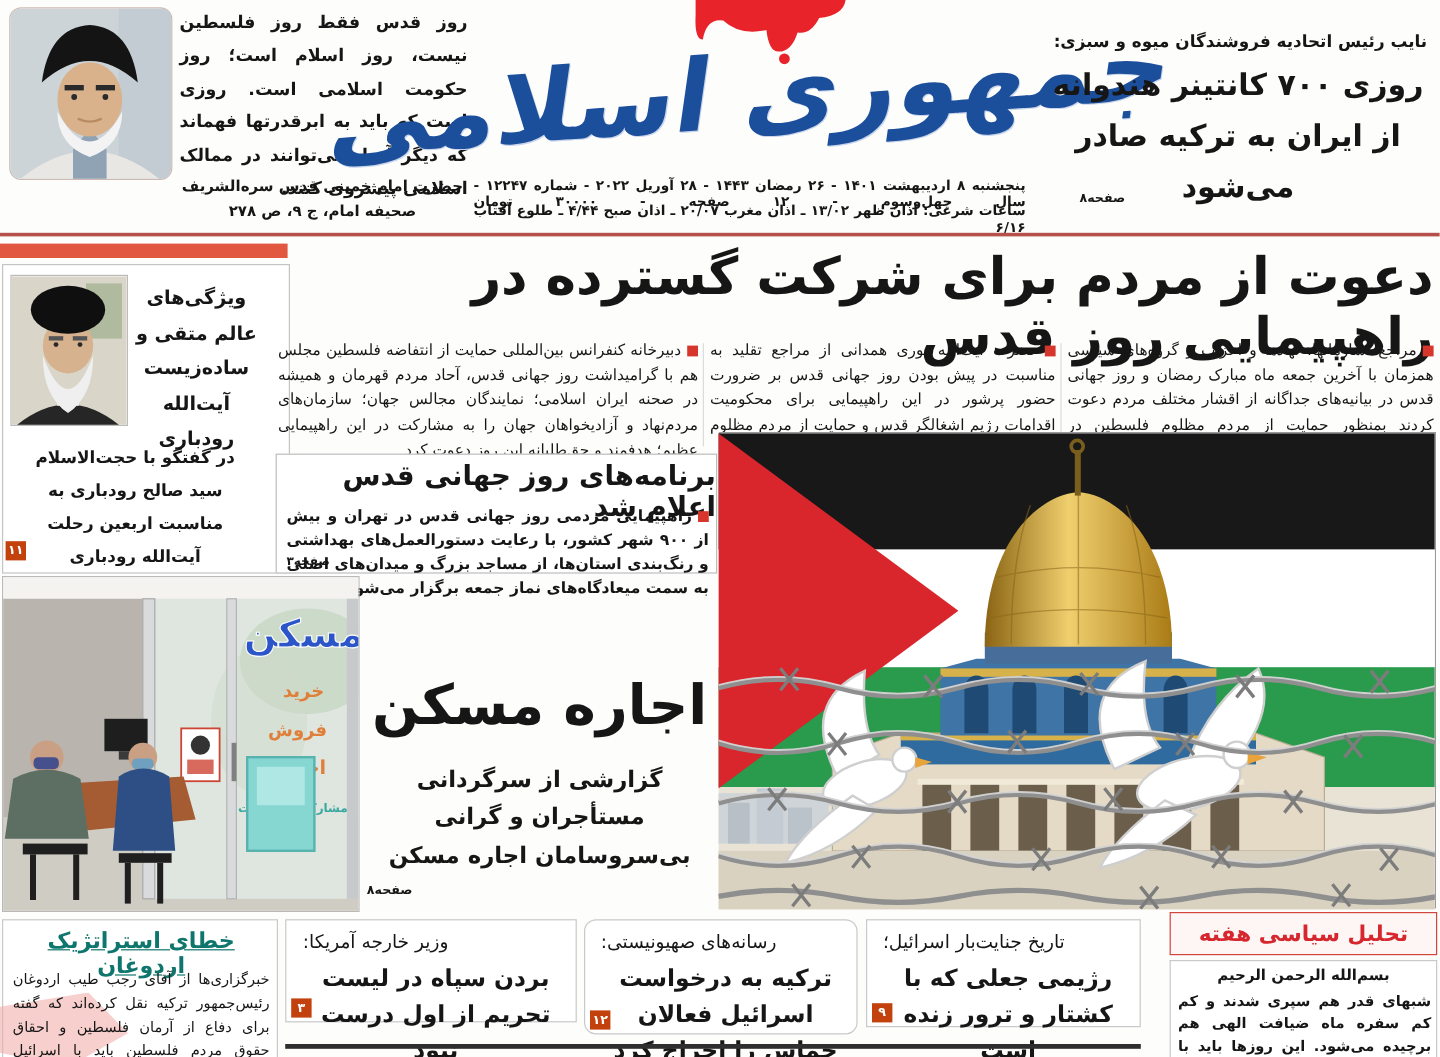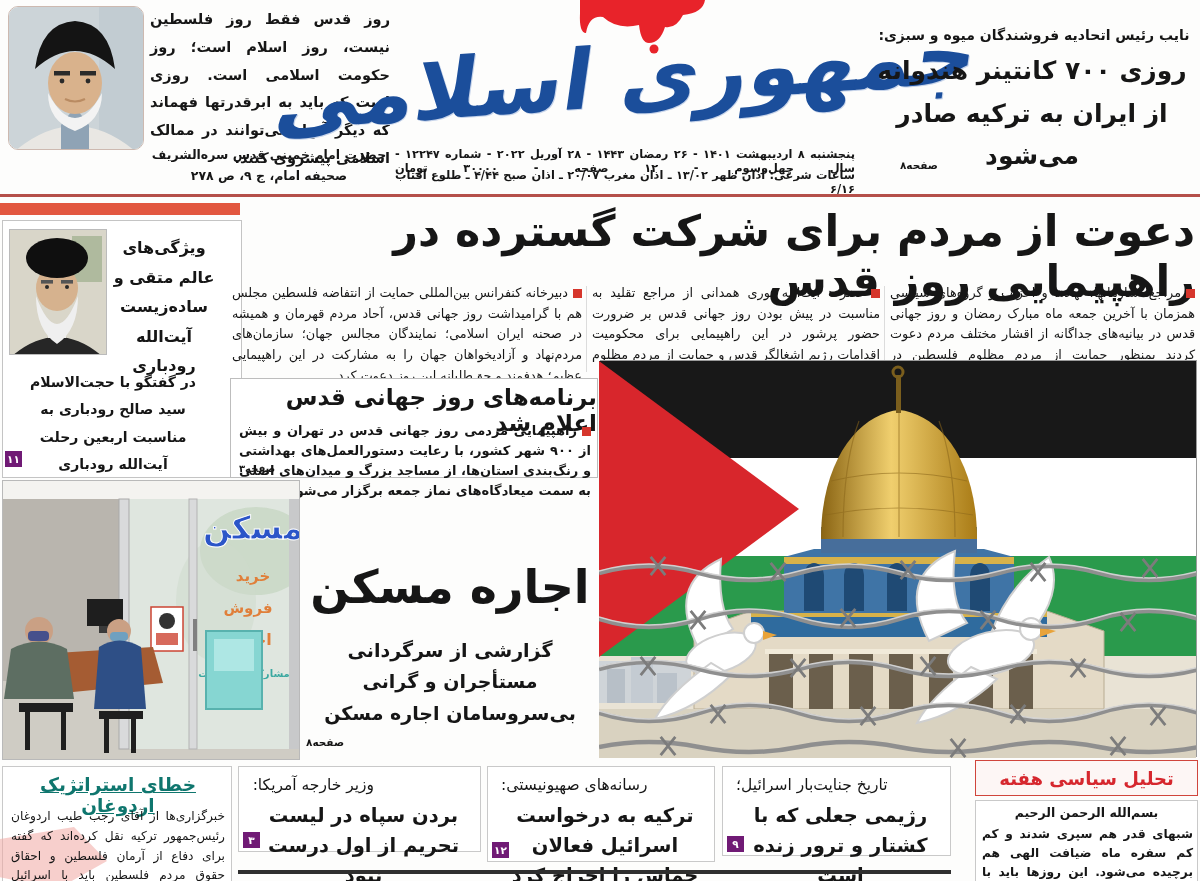--- a/index.html
+++ b/index.html
@@ -25,21 +25,21 @@
   .dateline1 { left:395px; top:147px; width:460px; font-size:11.4px; font-weight:700; text-align:justify; text-align-last:justify; }
   .dateline2 { left:395px; top:168px; width:460px; font-size:11.4px; font-weight:700; text-align:justify; text-align-last:justify; }
   .red-rule { left:0; top:194px; width:1200px; height:3px; background:#b5504a; }
 
   
   .side-topbar { left:0; top:203px; width:240px; height:12px; background:#e2573f; }
   .side-box { left:2px; top:220px; width:240px; height:258px; border:1px solid #c4c4c4; background:#fff; }
   .side-photo { left:6px; top:8px; width:98px; height:126px; position:absolute; overflow:hidden; border:1px solid #bbb; }
   .side-title { position:absolute; left:106px; top:12px; width:110px; font-size:16px; font-weight:800; line-height:1.85; text-align:center; }
   .side-sub { position:absolute; left:12px; top:148px; width:196px; font-size:14px; font-weight:600; line-height:1.95; text-align:center; }
-  .badge { background:#701a75; color:#fff; font-size:10.5px; font-weight:700; width:17px; height:16px; display:flex; align-items:center; justify-content:center; }
+  .badge { background:#c2410c; color:#fff; font-size:10.5px; font-weight:700; width:17px; height:16px; display:flex; align-items:center; justify-content:center; }
 
   
   .lead-headline { left:230px; top:206px; width:965px; font-size:43px; font-weight:900; text-align:right; letter-spacing:-1px; }
   .col { font-size:12.8px; font-weight:400; line-height:1.62; text-align:justify; }
   .col-r { left:890px; top:283px; width:305px; }
   .col-m { left:592px; top:283px; width:288px; }
   .col-l { left:232px; top:283px; width:350px; }
   .vrule { width:1px; background:#dcdcdc; top:286px; height:86px; }
   .sq { display:inline-block; width:9px; height:9px; background:#d6362c; margin-left:5px; vertical-align:middle; }
 
@@ -60,21 +60,21 @@
   
   .bbox { border:1px solid #c9c9c9; background:#fff; }
   .b-erdogan { left:2px; top:766px; width:230px; height:118px; }
   .b-erdogan-h { position:absolute; left:4px; top:7px; width:222px; font-size:18.5px; font-weight:800; color:#0f766e; text-align:center;text-decoration:underline; }
   .b-erdogan-b { position:absolute; left:8px; top:40px; width:214px; font-size:12.2px; font-weight:500; line-height:1.62; text-align:justify; }
   .wm-pink { position:absolute; left:-6px; top:60px; width:110px; height:62px; background:#f0a8a2; opacity:.55; clip-path:polygon(0 20%, 70% 0, 100% 55%, 55% 100%, 0 80%); }
 
   .b-kicker { position:absolute; left:4px; top:9px; width:92%; margin:0 4%; font-size:15.5px; font-weight:500; text-align:left; }
   .b-head { position:absolute; left:4px; top:34px; width:92%; margin:0 4%; font-size:19.5px; font-weight:800; line-height:1.55; text-align:center; }
   .b-blinken { left:238px; top:766px; width:243px; height:86px; }
-  .b-zionist { left:487px; top:766px; width:228px; height:96px; }
+  .b-zionist { left:487px; top:766px; width:228px; height:96px;border-radius:10px; }
   .b-israel  { left:722px; top:766px; width:229px; height:90px; }
   .badge-bl { position:absolute; left:4px; bottom:3px; }
 
   .an-head { left:975px; top:760px; width:223px; height:36px; border:1.5px solid #d0453c; background:#fdf6f5; display:flex; align-items:center; justify-content:center; font-size:18px; font-weight:800; color:#d6272e; }
   .an-body { left:975px; top:800px; width:223px; height:81px; border:1px solid #c9c9c9; border-bottom:none; background:#fff; overflow:hidden; }
   .an-line1 { position:absolute; left:0; top:4px; width:100%; font-size:12.5px; font-weight:700; text-align:center; }
   .an-text { position:absolute; left:6px; top:24px; width:211px; font-size:12.2px; font-weight:600; line-height:1.55; text-align:justify; }
   .dark-bar { left:238px; top:870px; width:713px; height:4px; background:#2f2f2f; }
 </style>
 </head>

